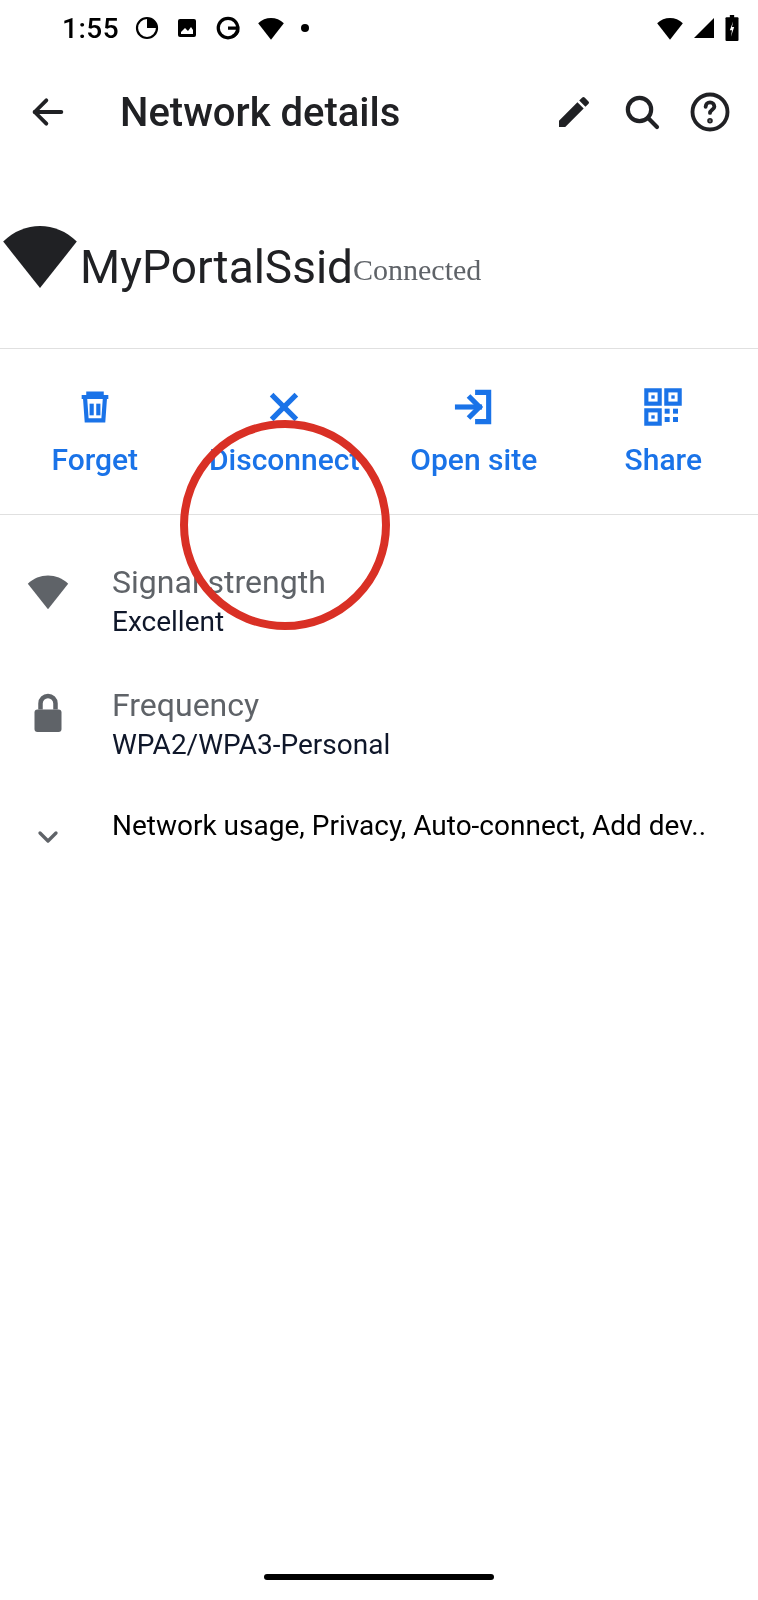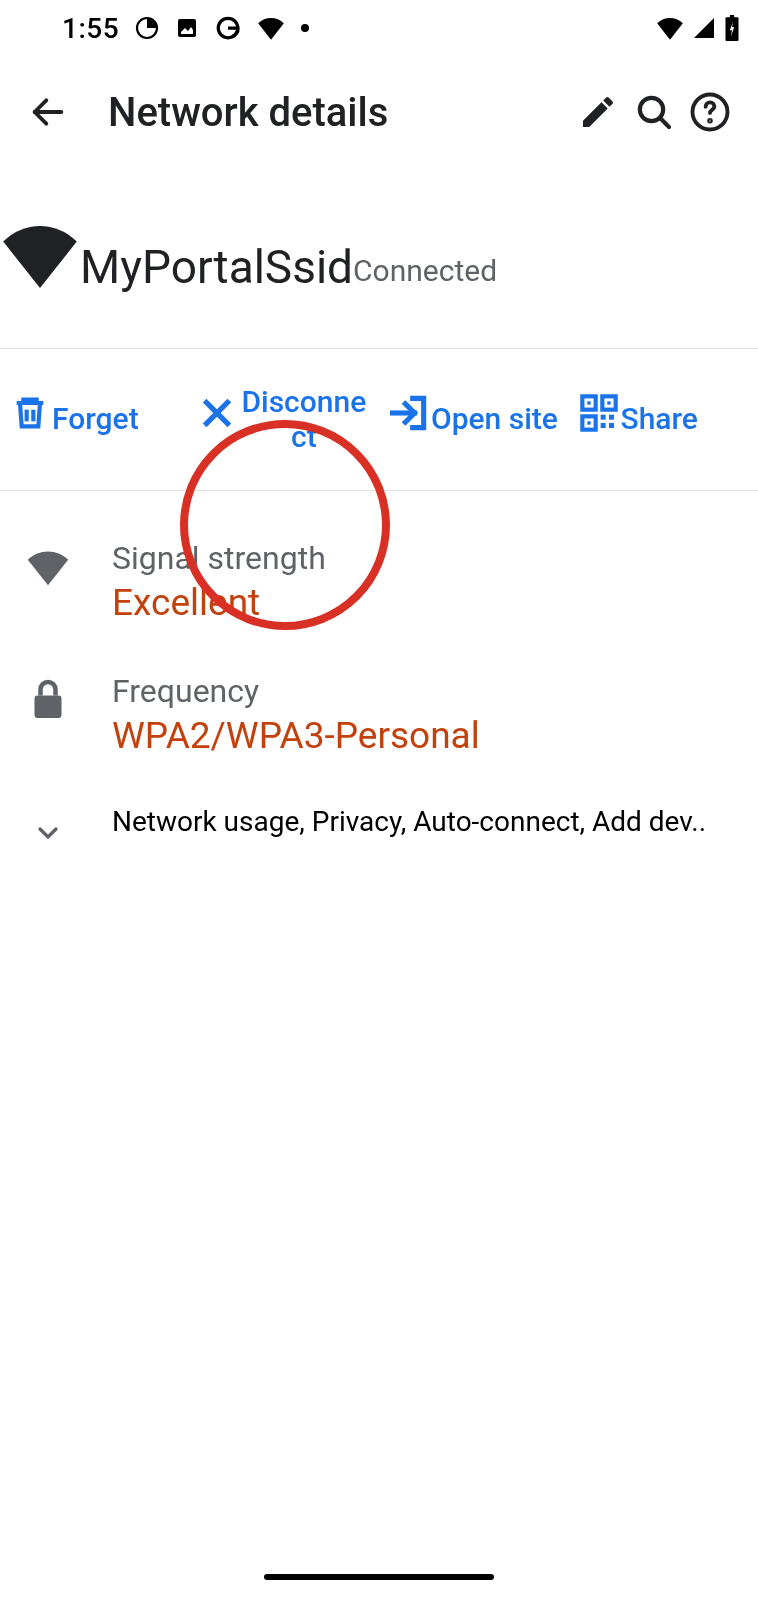--- a/index.html
+++ b/index.html
@@ -47,21 +47,21 @@
       display: inline-flex;
       align-items: center;
       justify-content: center;
     }
     
     .toolbar {
       height: 112px;
       display: flex;
       align-items: center;
       padding: 0 24px;
-      gap: 8px;
+      gap: 20px;
     }
     .toolbar-title {
       flex: 1;
       font-size: 40px;
       font-weight: 500;
       color: #202124;
       margin-left: 28px;
     }
     .toolbar-icon {
       width: 48px;
@@ -86,32 +86,33 @@
     }
     .hero-title {
       font-size: 46px;
       font-weight: 400;
       color: #202124;
       margin-bottom: 6px;
     }
     .hero-status {
       font-size: 30px;
       color: #5f6368;
+      font-family: Liberation Serif, serif;
     }
     
     .action-row {
       display: flex;
       border-top: 1px solid #e0e0e0;
       border-bottom: 1px solid #e0e0e0;
       position: relative;
     }
     .action-item {
       flex: 1;
       display: flex;
-      flex-direction: row;
+      flex-direction: column;
       align-items: center;
       justify-content: flex-start;
       padding: 36px 8px;
       cursor: pointer;
       color: #1a73e8;
       position: relative;
     }
     .action-icon {
       width: 44px;
       height: 44px;
@@ -161,22 +162,22 @@
     .detail-text {
       flex: 1;
       min-width: 0;
     }
     .detail-title {
       font-size: 32px;
       color: #5f6368;
       margin-bottom: 4px;
     }
     .detail-value {
-      font-size: 37px;
-      color: #c2410c;
+      font-size: 28px;
+      color: #0f172a;
     }
     .detail-value-trunc {
       font-size: 28px;
       color: #000000;
       white-space: nowrap;
       overflow: hidden;
       text-overflow: ellipsis;
     }
     
     .nav-bar {

